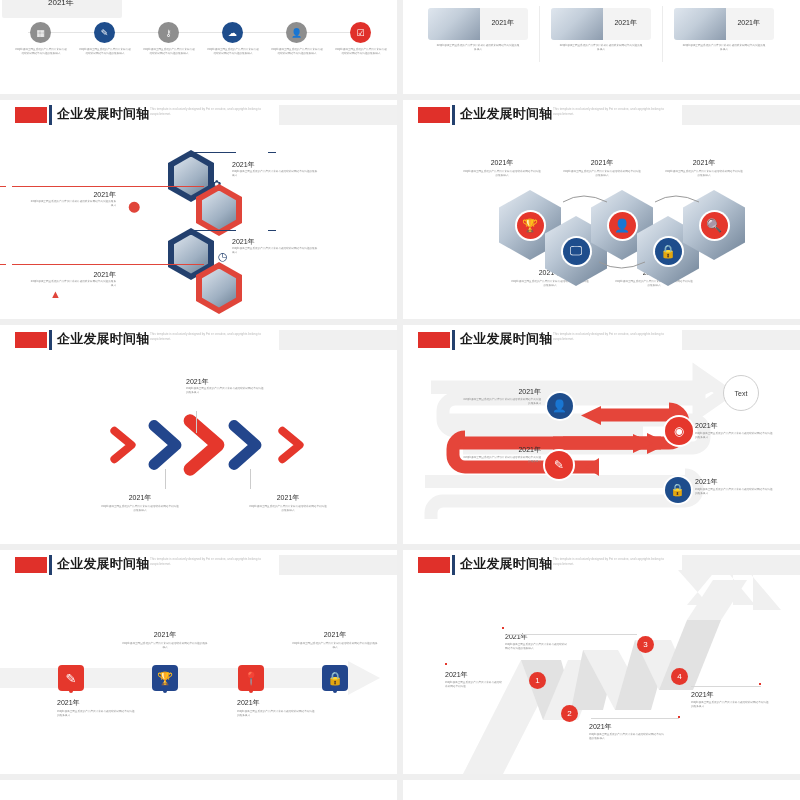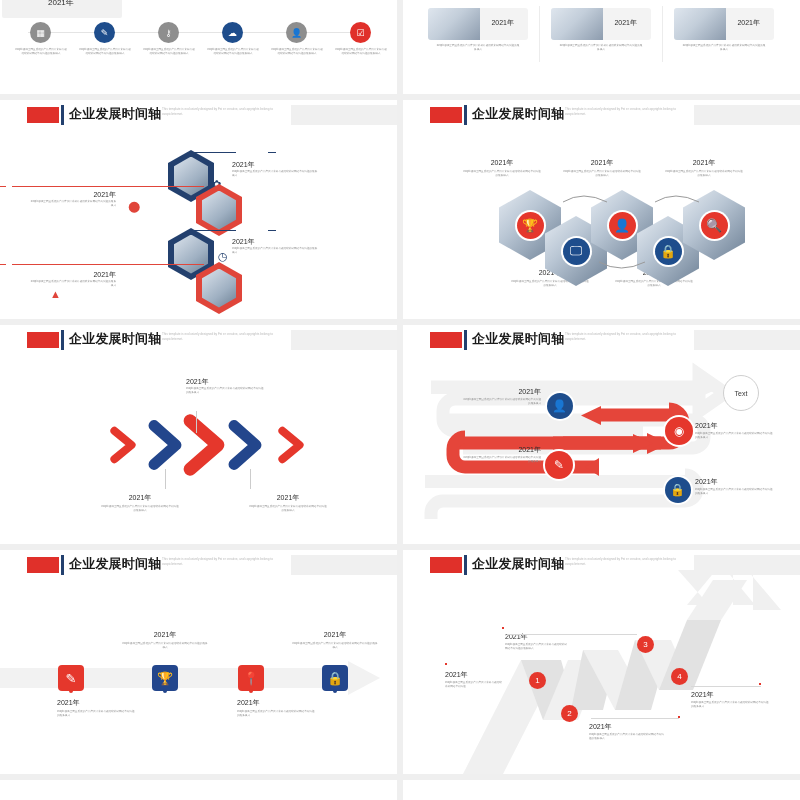--- a/index.html
+++ b/index.html
@@ -14,21 +14,21 @@
     grid-template-columns:397px 397px;
     grid-template-rows:94px 219px 219px 224px 44px;
     gap:6px;
     background:#efefef;
   }
   .slide{
     position:relative;background:#fff;overflow:hidden;
   }
 
   
-  .hdr{position:absolute;left:16px;top:0;width:100%;height:26px;}
+  .hdr{position:absolute;left:4px;top:0;width:100%;height:26px;}
   .hdr-redblock{position:absolute;left:11px;top:7px;width:32px;height:16px;background:#e0302a;}
   .hdr-bluebar{position:absolute;left:45px;top:5px;width:3px;height:20px;background:#23406e;}
   .hdr-title{position:absolute;left:53px;top:5px;font-size:13px;font-weight:700;color:#1b1b1b;letter-spacing:.2px;white-space:nowrap;}
   .hdr-sub{position:absolute;left:146px;top:7px;width:126px;font-size:3.1px;line-height:5px;color:#b9b9b9;}
   .hdr-greybox{position:absolute;left:275px;top:5px;right:0;height:20px;background:#f0f0f0;}
 
   
   .yr{font-size:7px;color:#2c2c2c;font-weight:400;white-space:nowrap;}
   .bd{font-size:2.6px;line-height:4.1px;color:#8d8d8d;}
   .ta-r{text-align:right;}

